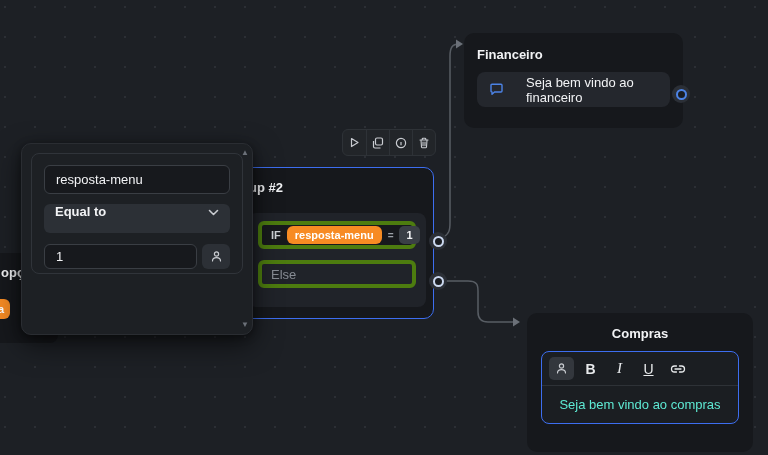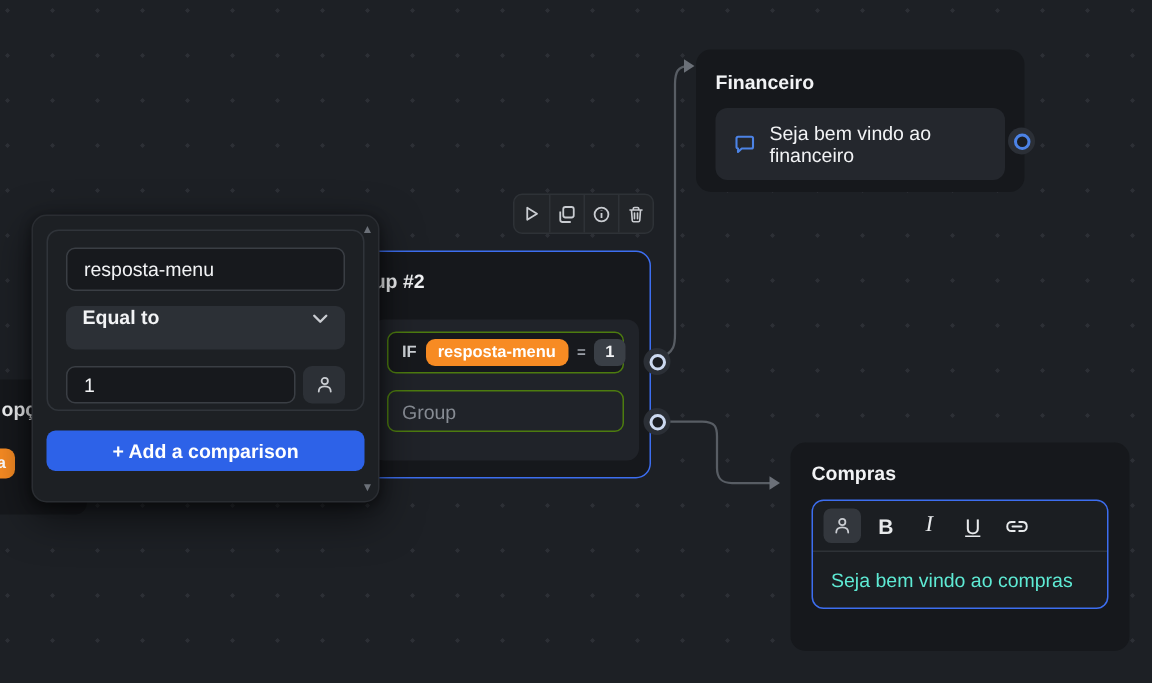--- a/index.html
+++ b/index.html
@@ -20,22 +20,22 @@
   svg.edges { position:absolute; inset:0; z-index:1; pointer-events:none; }
 
   .node {
     position:absolute; background:#16181c; border-radius:10px; z-index:2;
   }
   .node-title { font-size:13px; font-weight:700; color:#f2f3f5; }
 
   
   #node-financeiro { left:464px; top:33px; width:219px; height:95px; padding:14px 13px; }
   .msg-card {
-    margin-top:10px; background:#24272d; border-radius:8px; height:48px;
-    display:flex; align-items:center; gap:9px; padding:0 12px; font-size:13px;
+    margin-top:10px; background:#24272d; border-radius:8px; height:35px;
+    display:flex; align-items:center; gap:22px; padding:0 12px; font-size:13px;
   }
   .bubble-icon svg { display:block; }
 
   
   .connector {
     position:absolute; z-index:4; width:18px; height:18px; border-radius:50%;
     background:#2b2f36; display:flex; align-items:center; justify-content:center;
   }
   .connector .ring {
     width:11px; height:11px; border-radius:50%; border:2.5px solid #ccd9f0; background:#1a1d22;
@@ -54,21 +54,21 @@
   }
   #group-toolbar .tbtn + .tbtn { border-left:1px solid #2e3237; }
 
   
   #node-group { left:210px; top:167px; width:224px; height:152px; border:1.5px solid #3d6ef0; padding:12px 15px; }
   .block-wrap {
     position:absolute; left:37px; top:45px; width:178px; height:94px;
     background:#202329; border-radius:8px; padding:8px 10px;
   }
   .cond-row {
-    border:1px solid #4d7c0f; border-radius:6px; height:28px;
+    border:4px solid #4d7c0f; border-radius:6px; height:28px;
     display:flex; align-items:center; gap:6px; padding:0 9px; background:#17191d;text-align:center;
   }
   .cond-row + .cond-row { margin-top:11px; background:transparent; }
   .if-label { font-size:11px; font-weight:700; color:#cfd3d8; }
   .var-pill {
     background:#f78b23; color:#ffffff; font-size:11px; font-weight:700;
     border-radius:6px; padding:3px 8px; white-space:nowrap;
   }
   .eq-sign { font-size:10px; color:#9ba0a8; font-weight:700; }
   .val-pill {
@@ -111,21 +111,21 @@
   .add-btn {
     margin-top:13px; width:100%; height:27px; background:#2d62e8; border:none; border-radius:6px;
     color:#ffffff; font-size:13px; font-weight:700; cursor:pointer;
     font-family:"Liberation Sans","DejaVu Sans",sans-serif;
   }
   .scroll-arrow { position:absolute; right:3px; color:#6b7078; font-size:8px; line-height:8px; }
   .scroll-arrow.up { top:5px; }
   .scroll-arrow.down { bottom:5px; }
 
   
-  #node-compras { left:527px; top:295px; width:226px; height:139px; padding:13px 14px; }
+  #node-compras { left:527px; top:313px; width:226px; height:139px; padding:13px 14px;text-align:center; }
   .editor {
     margin-top:10px; border:1.5px solid #3d6ef0; border-radius:8px; background:#1b1e22; overflow:hidden;
   }
   .editor-toolbar { display:flex; align-items:center; gap:4px; padding:5px 7px; height:33px; }
   .fmt-btn {
     min-width:25px; height:23px; border-radius:5px; display:flex; align-items:center; justify-content:center;
     color:#e8eaec; cursor:pointer; font-size:14px;
   }
   .fmt-btn.active { background:#33373d; color:#c9ccd1; }
   .fmt-bold { font-weight:700; }
@@ -197,21 +197,21 @@
   <div class="node" id="node-group">
     <div class="node-title">Group #2</div>
     <div class="block-wrap">
       <div class="cond-row">
         <span class="if-label">IF</span>
         <span class="var-pill">resposta-menu</span>
         <span class="eq-sign">=</span>
         <span class="val-pill">1</span>
       </div>
       <div class="cond-row">
-        <span class="else-text">Group</span>
+        <span class="else-text">Else</span>
       </div>
     </div>
   </div>
   <div class="connector" style="left:429px; top:232px;">
     <span class="ring"></span>
   </div>
   <div class="connector" style="left:429px; top:272px;">
     <span class="ring"></span>
   </div>
 
@@ -229,21 +229,20 @@
       <div class="value-row">
         <input class="field" type="text" value="1" style="">
         <button class="icon-btn">
           <svg width="13" height="13" viewBox="0 0 13 13" fill="none">
             <circle cx="6.5" cy="4" r="2.1" stroke="#c9ccd1" stroke-width="1.2"></circle>
             <path d="M2.5 11 Q2.5 7.6 6.5 7.6 Q10.5 7.6 10.5 11" stroke="#c9ccd1" stroke-width="1.2" stroke-linecap="round"></path>
           </svg>
         </button>
       </div>
     </div>
-    <button class="add-btn">+ Add a comparison</button>
     <span class="scroll-arrow up">▲</span>
     <span class="scroll-arrow down">▼</span>
   </div>
 
   <div class="node" id="node-compras">
     <div class="node-title">Compras</div>
     <div class="editor">
       <div class="editor-toolbar">
         <div class="fmt-btn active">
           <svg width="13" height="13" viewBox="0 0 13 13" fill="none">

